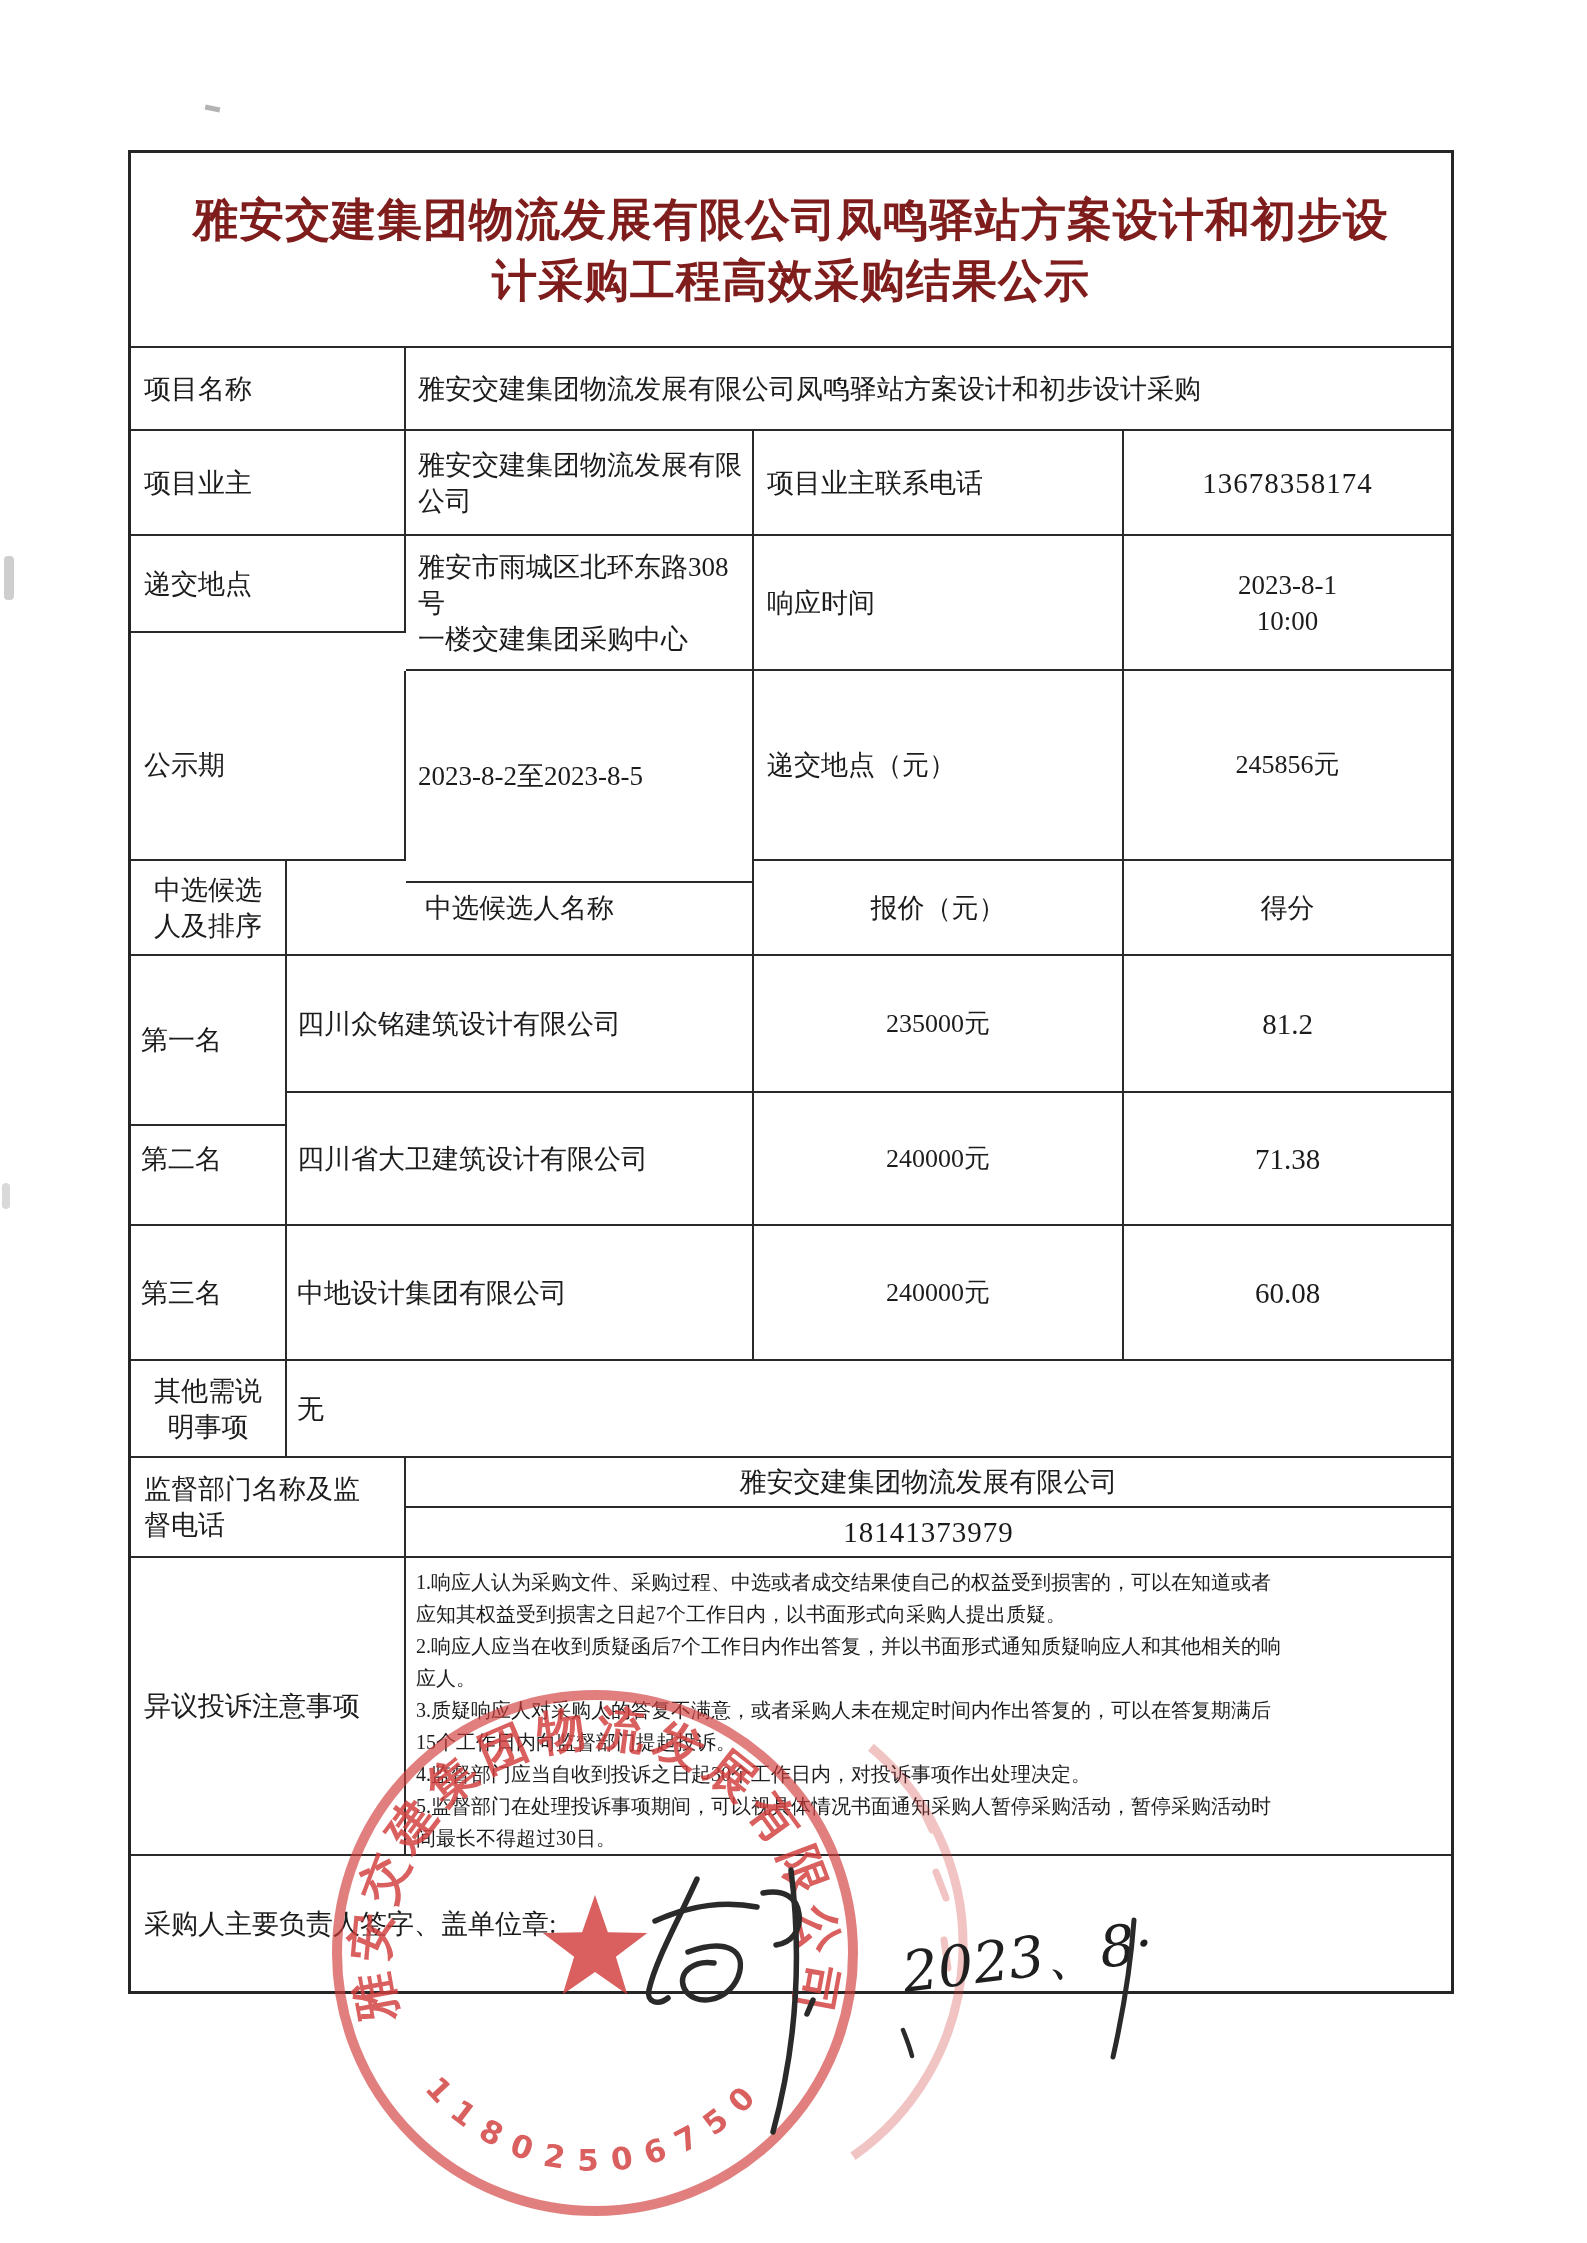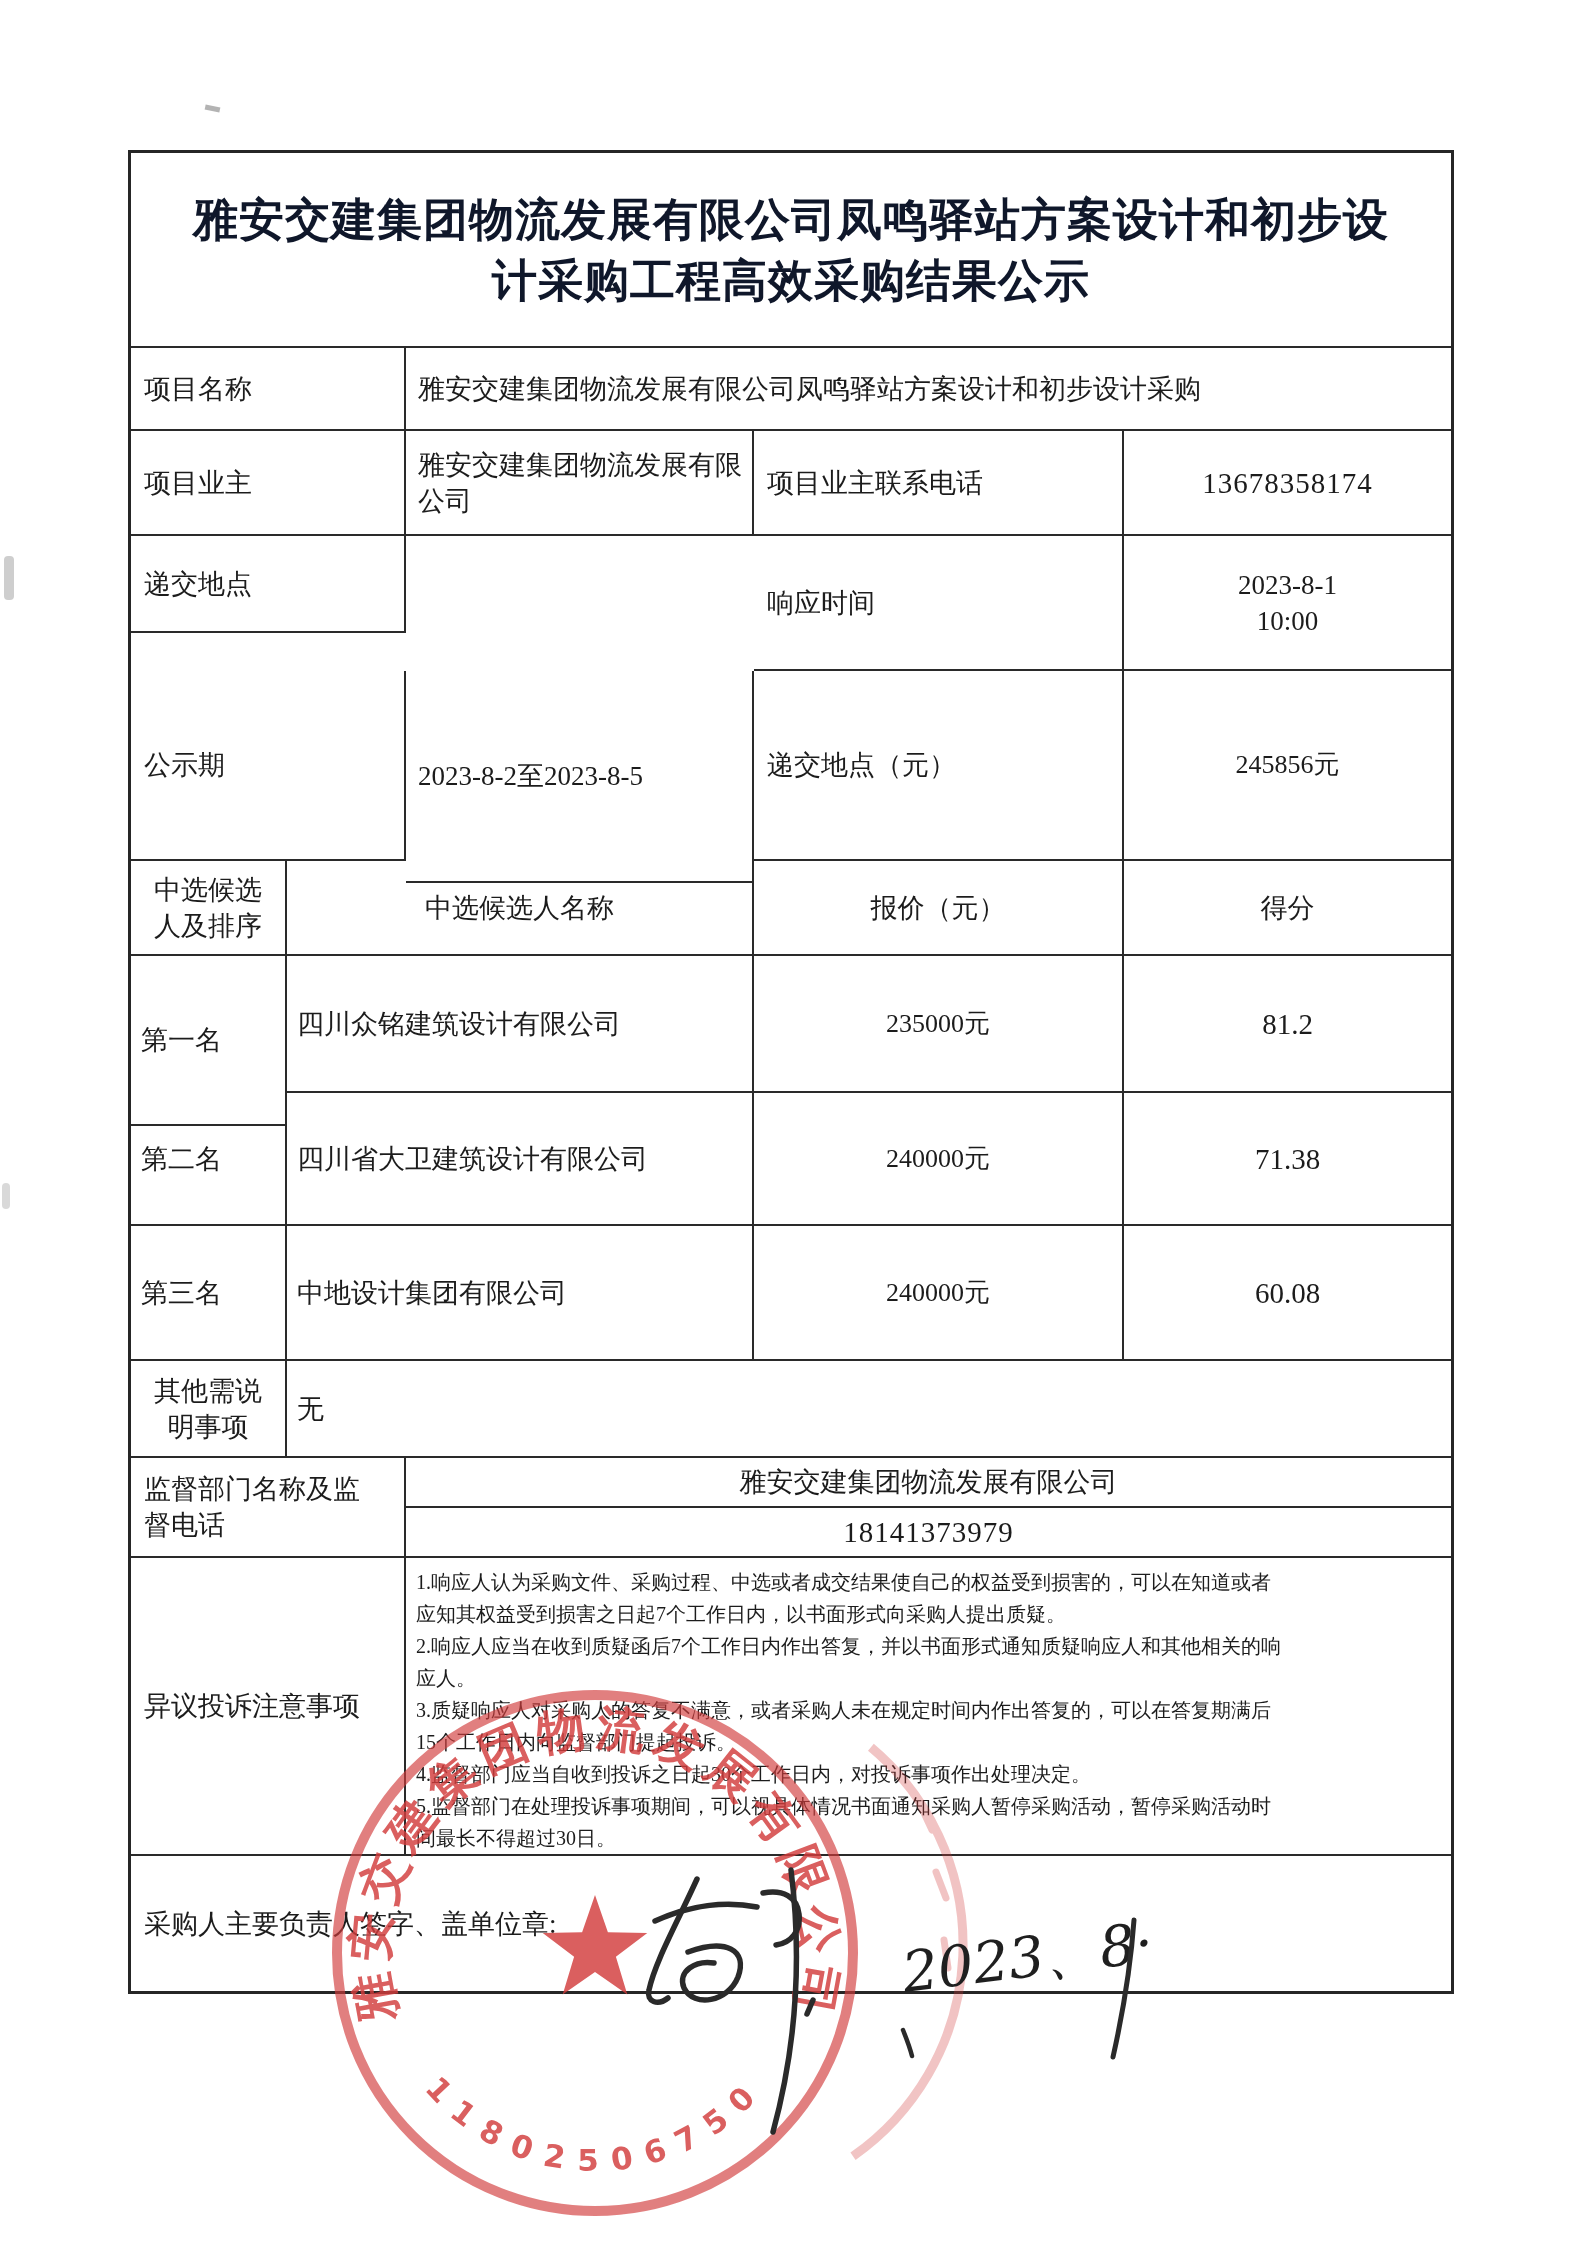--- a/index.html
+++ b/index.html
@@ -10,21 +10,21 @@
   .cell{position:absolute;box-sizing:border-box;display:flex;align-items:center;
         font-size:27px;line-height:36px;overflow:hidden;}
   .bb{border-bottom:2px solid #2a2a2a;}
   .br{border-right:2px solid #2a2a2a;}
   .lab{padding-left:13px;}
   .val{padding-left:12px;}
   .ctr{justify-content:center;text-align:center;}
   .title-block{position:absolute;left:0;top:0;width:1320px;height:195px;
         display:flex;flex-direction:column;align-items:center;justify-content:center;
         font-family:"DejaVu Sans","Liberation Sans",sans-serif;font-weight:700;
-        font-size:45px;line-height:61px;color:#0f172a;letter-spacing:1px;
+        font-size:45px;line-height:61px;color:#7f1d1d;letter-spacing:1px;
         border-bottom:2px solid #2a2a2a;box-sizing:border-box;}
   .two-line{display:block;}
   .small{font-size:26px;}
   .score{font-size:29px;}
   .phone{font-size:29px;letter-spacing:1px;}
   .complaint-cell{position:absolute;box-sizing:border-box;padding:8px 6px 0 10px;
         font-size:20px;line-height:32px;overflow:hidden;}
   .complaint-cell div{white-space:nowrap;}
   .overlay{position:absolute;left:0;top:0;width:1587px;height:2243px;pointer-events:none;}
   .speck1{position:absolute;left:205px;top:106px;width:15px;height:5px;background:#8a8a8a;
@@ -52,20 +52,26 @@
 
     <div class="cell lab br bb" style="left:0;top:195px;width:275px;height:83px;">项目名称</div>
     <div class="cell val bb" style="left:275px;top:195px;width:1045px;height:83px;">雅安交建集团物流发展有限公司凤鸣驿站方案设计和初步设计采购</div>
 
     <div class="cell lab br bb" style="left:0;top:278px;width:275px;height:105px;">项目业主</div>
     <div class="cell val br bb" style="left:275px;top:278px;width:348px;height:105px;">雅安交建集团物流发展有限公司</div>
     <div class="cell lab br bb" style="left:623px;top:278px;width:370px;height:105px;">项目业主联系电话</div>
     <div class="cell ctr bb phone" style="left:993px;top:278px;width:327px;height:105px;">13678358174</div>
 
     <div class="cell lab br bb" style="left:0;top:383px;width:275px;height:97px;">递交地点</div>
+    <div class="cell val br bb" style="left:275px;top:383px;width:348px;height:135px;">
+      <span>
+        <span>雅安市雨城区北环东路308号</span><br>
+        <span>一楼交建集团采购中心</span>
+      </span>
+    </div>
     <div class="cell lab br bb" style="left:623px;top:383px;width:370px;height:135px;">响应时间</div>
     <div class="cell ctr bb" style="left:993px;top:383px;width:327px;height:135px;">
       <span>
         <span>2023-8-1</span><br>
         <span>10:00</span>
       </span>
     </div>
 
     <div class="cell lab br bb" style="left:0;top:518px;width:275px;height:190px;">公示期</div>
     <div class="cell val br bb" style="left:275px;top:518px;width:348px;height:212px;">2023-8-2至2023-8-5</div>

